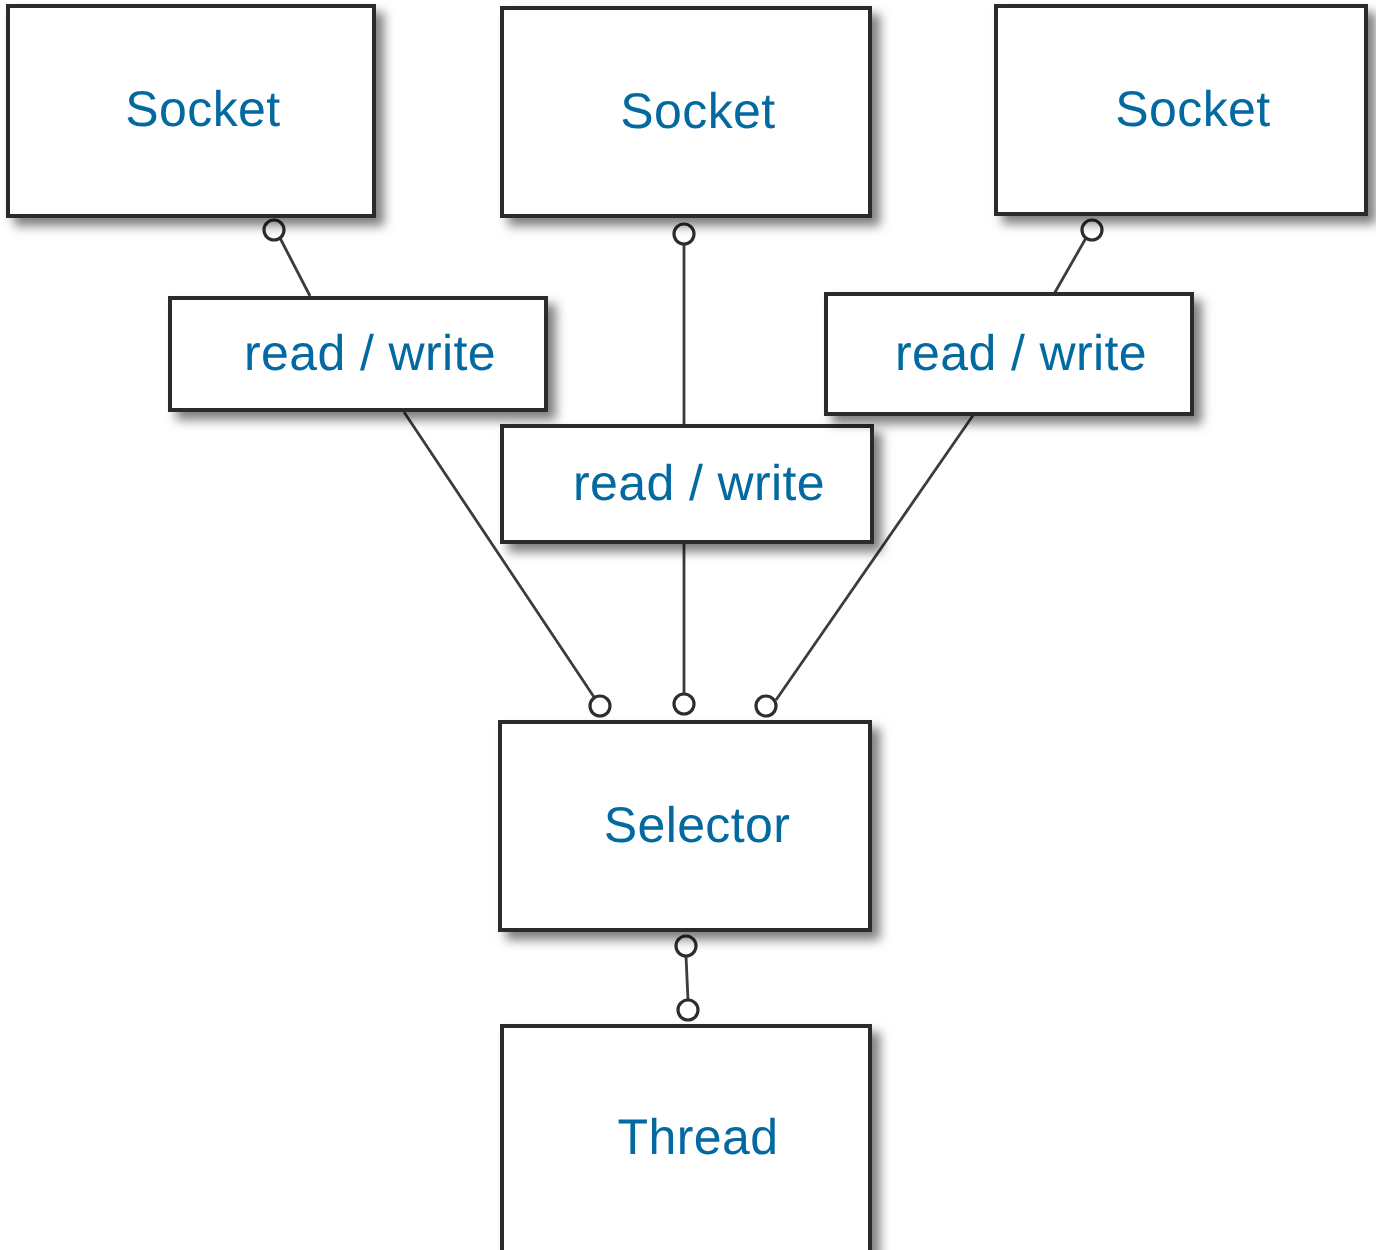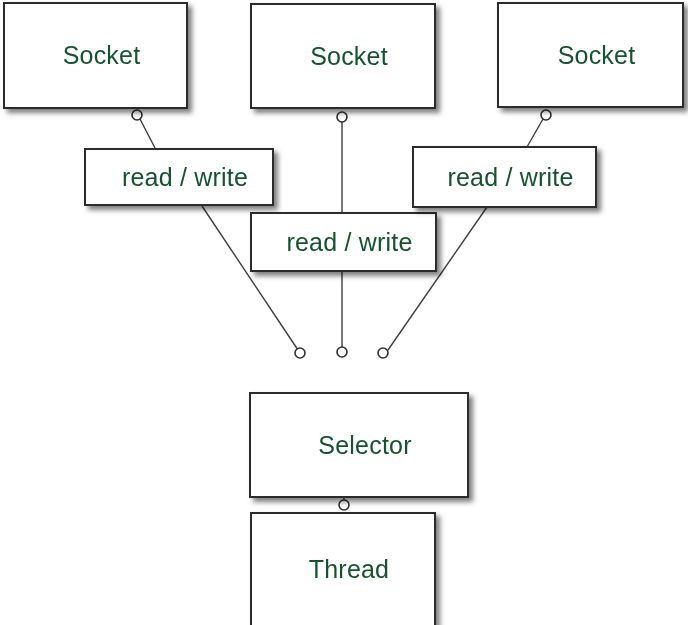--- a/index.html
+++ b/index.html
@@ -25,33 +25,33 @@
     position: absolute;
     z-index: 1;
     box-sizing: border-box;
     background: #ffffff;
     border: 2px solid #2b2b2b;
     box-shadow: 4px 4px 5px rgba(0, 0, 0, 0.5);
     display: flex;
     align-items: center;
     justify-content: center;
     font-size: 25px;
-    color: #14532d;
+    color: #0369a1;
     letter-spacing: 0.2px;
     white-space: nowrap;
     padding-left: 12px;
   }
   
   #socket-left   { left:   3px; top:   2px; width: 185px; height: 107px; }
   #socket-middle { left: 250px; top:   3px; width: 186px; height: 106px; }
   #socket-right  { left: 497px; top:   2px; width: 187px; height: 106px; }
   #rw-left       { left:  84px; top: 148px; width: 190px; height:  58px; }
   #rw-middle     { left: 250px; top: 212px; width: 187px; height:  60px; }
   #rw-right      { left: 412px; top: 146px; width: 185px; height:  62px; }
-  #selector      { left: 249px; top: 360px; width: 220px; height: 106px; margin-top: 32px; }
+  #selector      { left: 249px; top: 360px; width: 187px; height: 106px; }
   #thread        { left: 250px; top: 512px; width: 186px; height: 115px; }
 
   .edge   { stroke: #3c3c3c; stroke-width: 1.4; fill: none; }
   .c-dot  { fill: #ffffff; stroke: #2e2e2e; stroke-width: 1.6; }
 </style>
 </head>
 <body>
 
 <div class="canvas">
 

